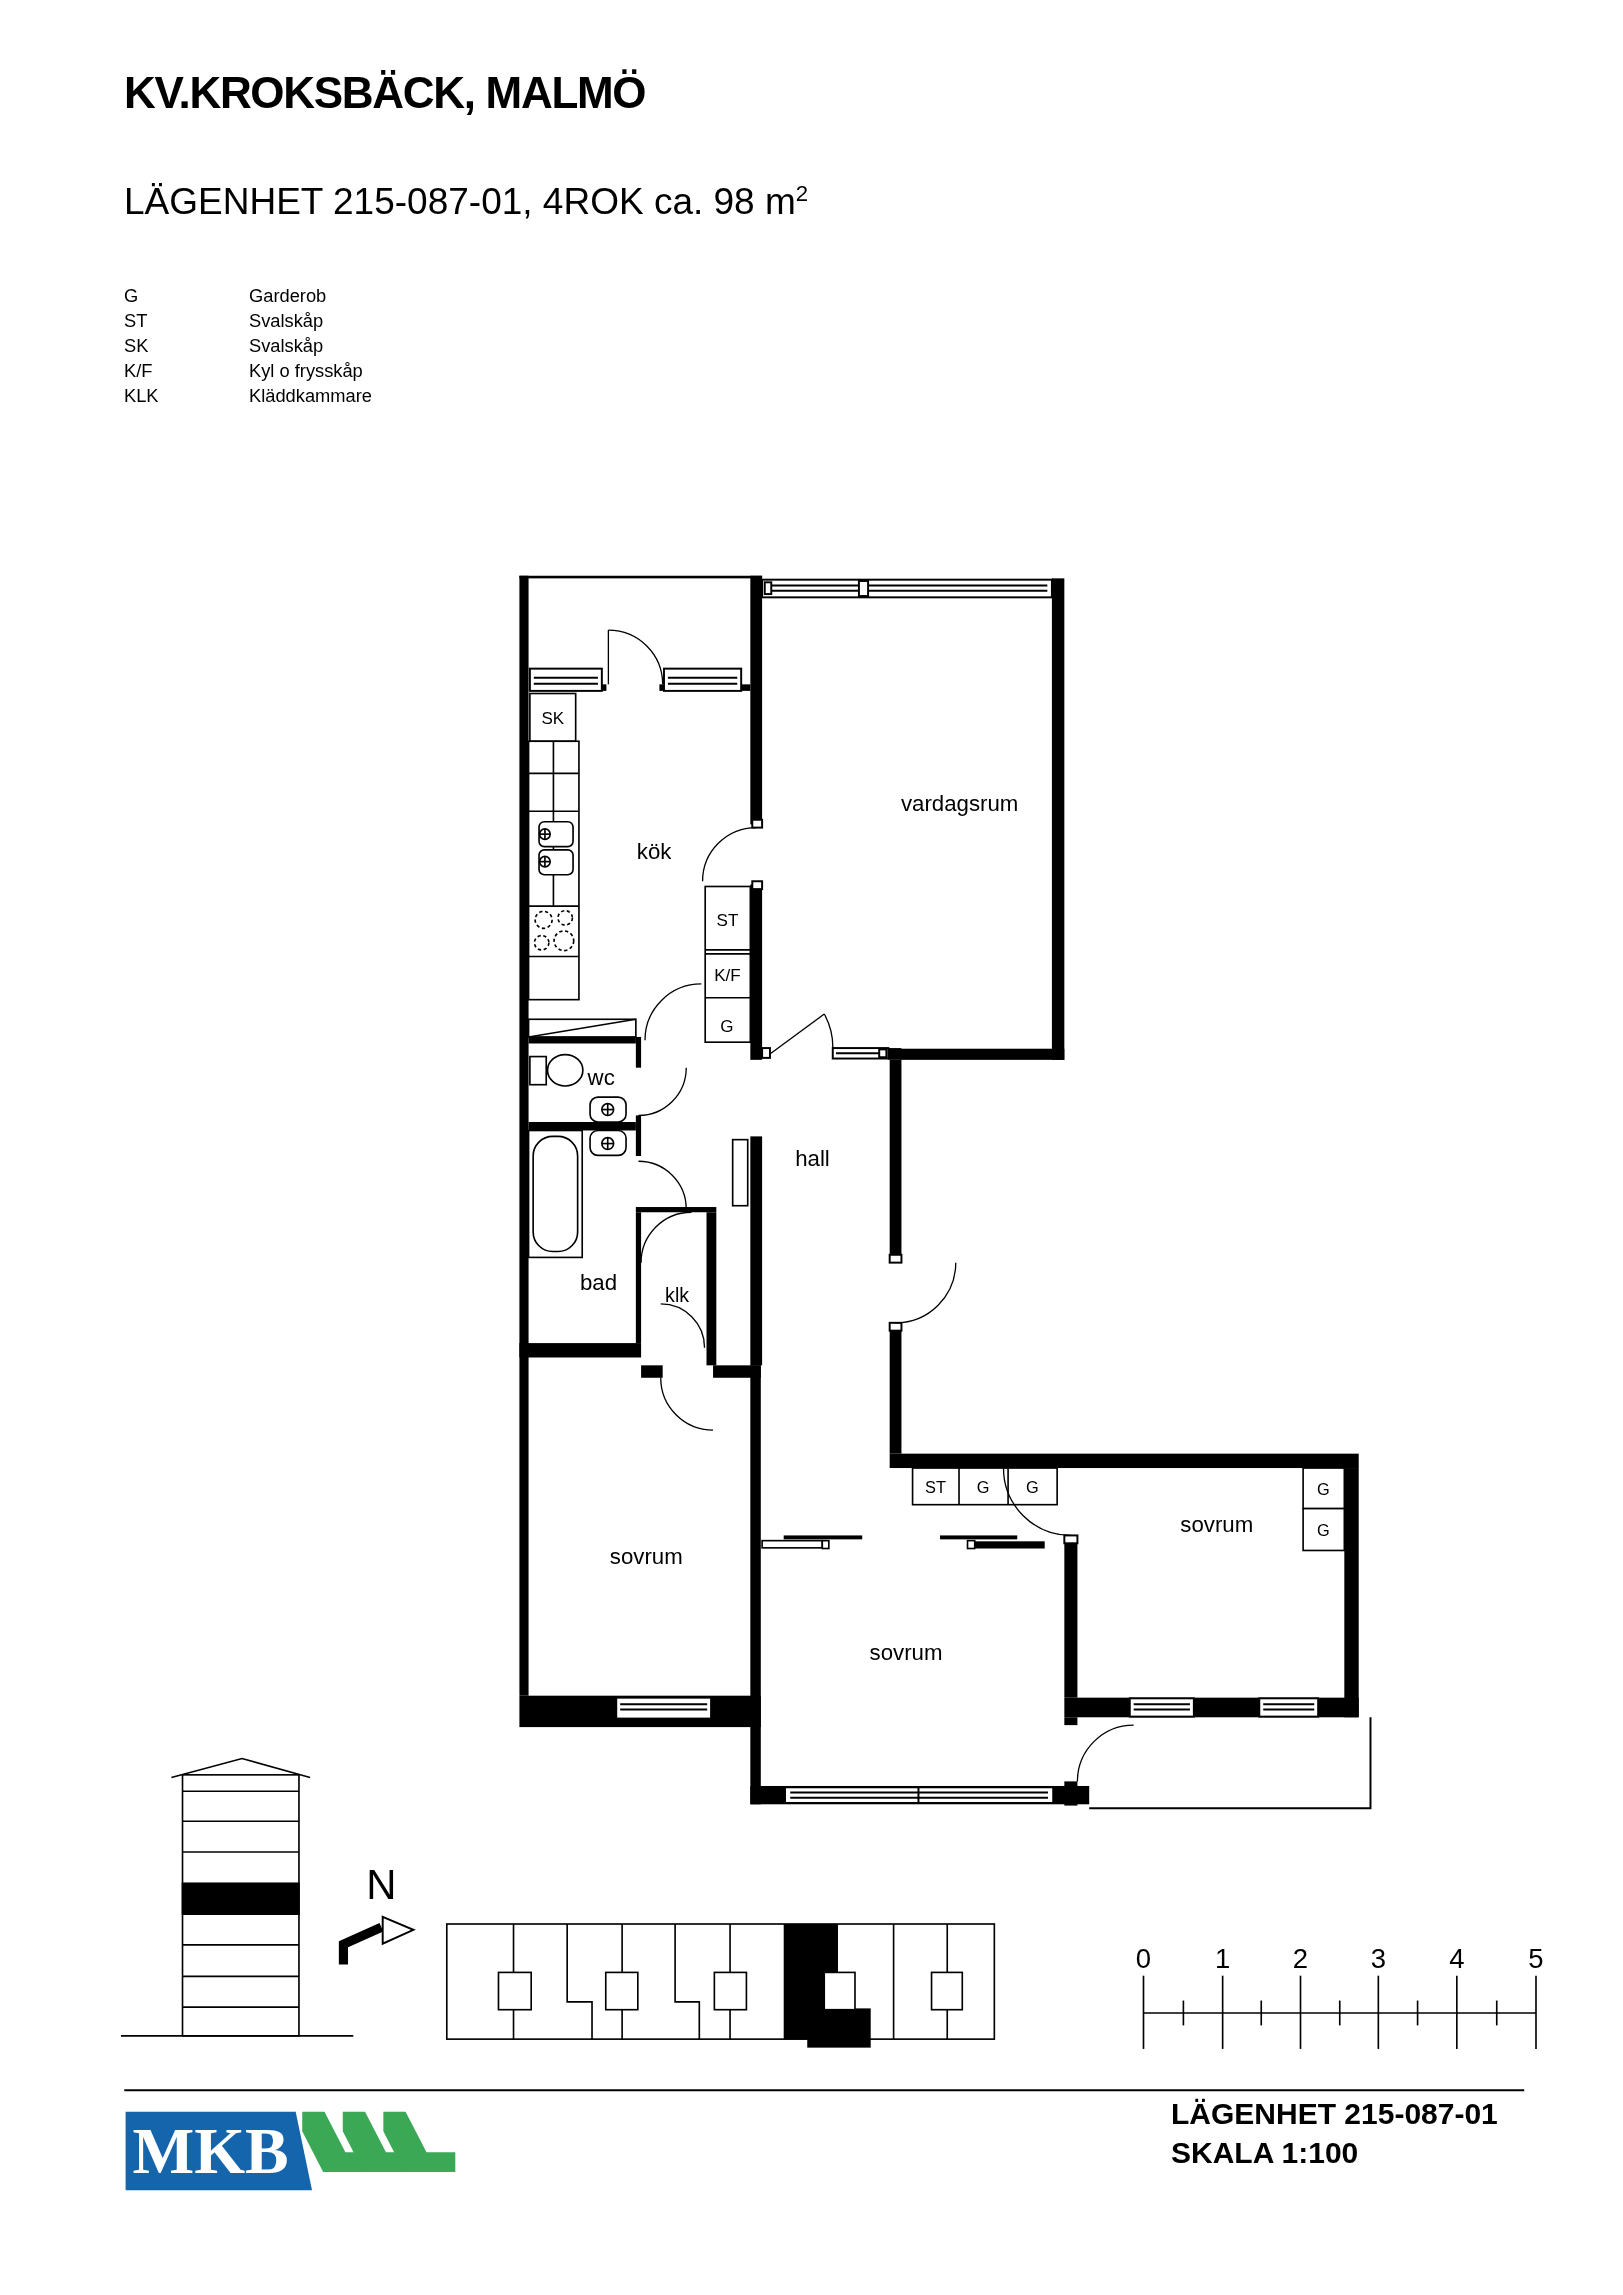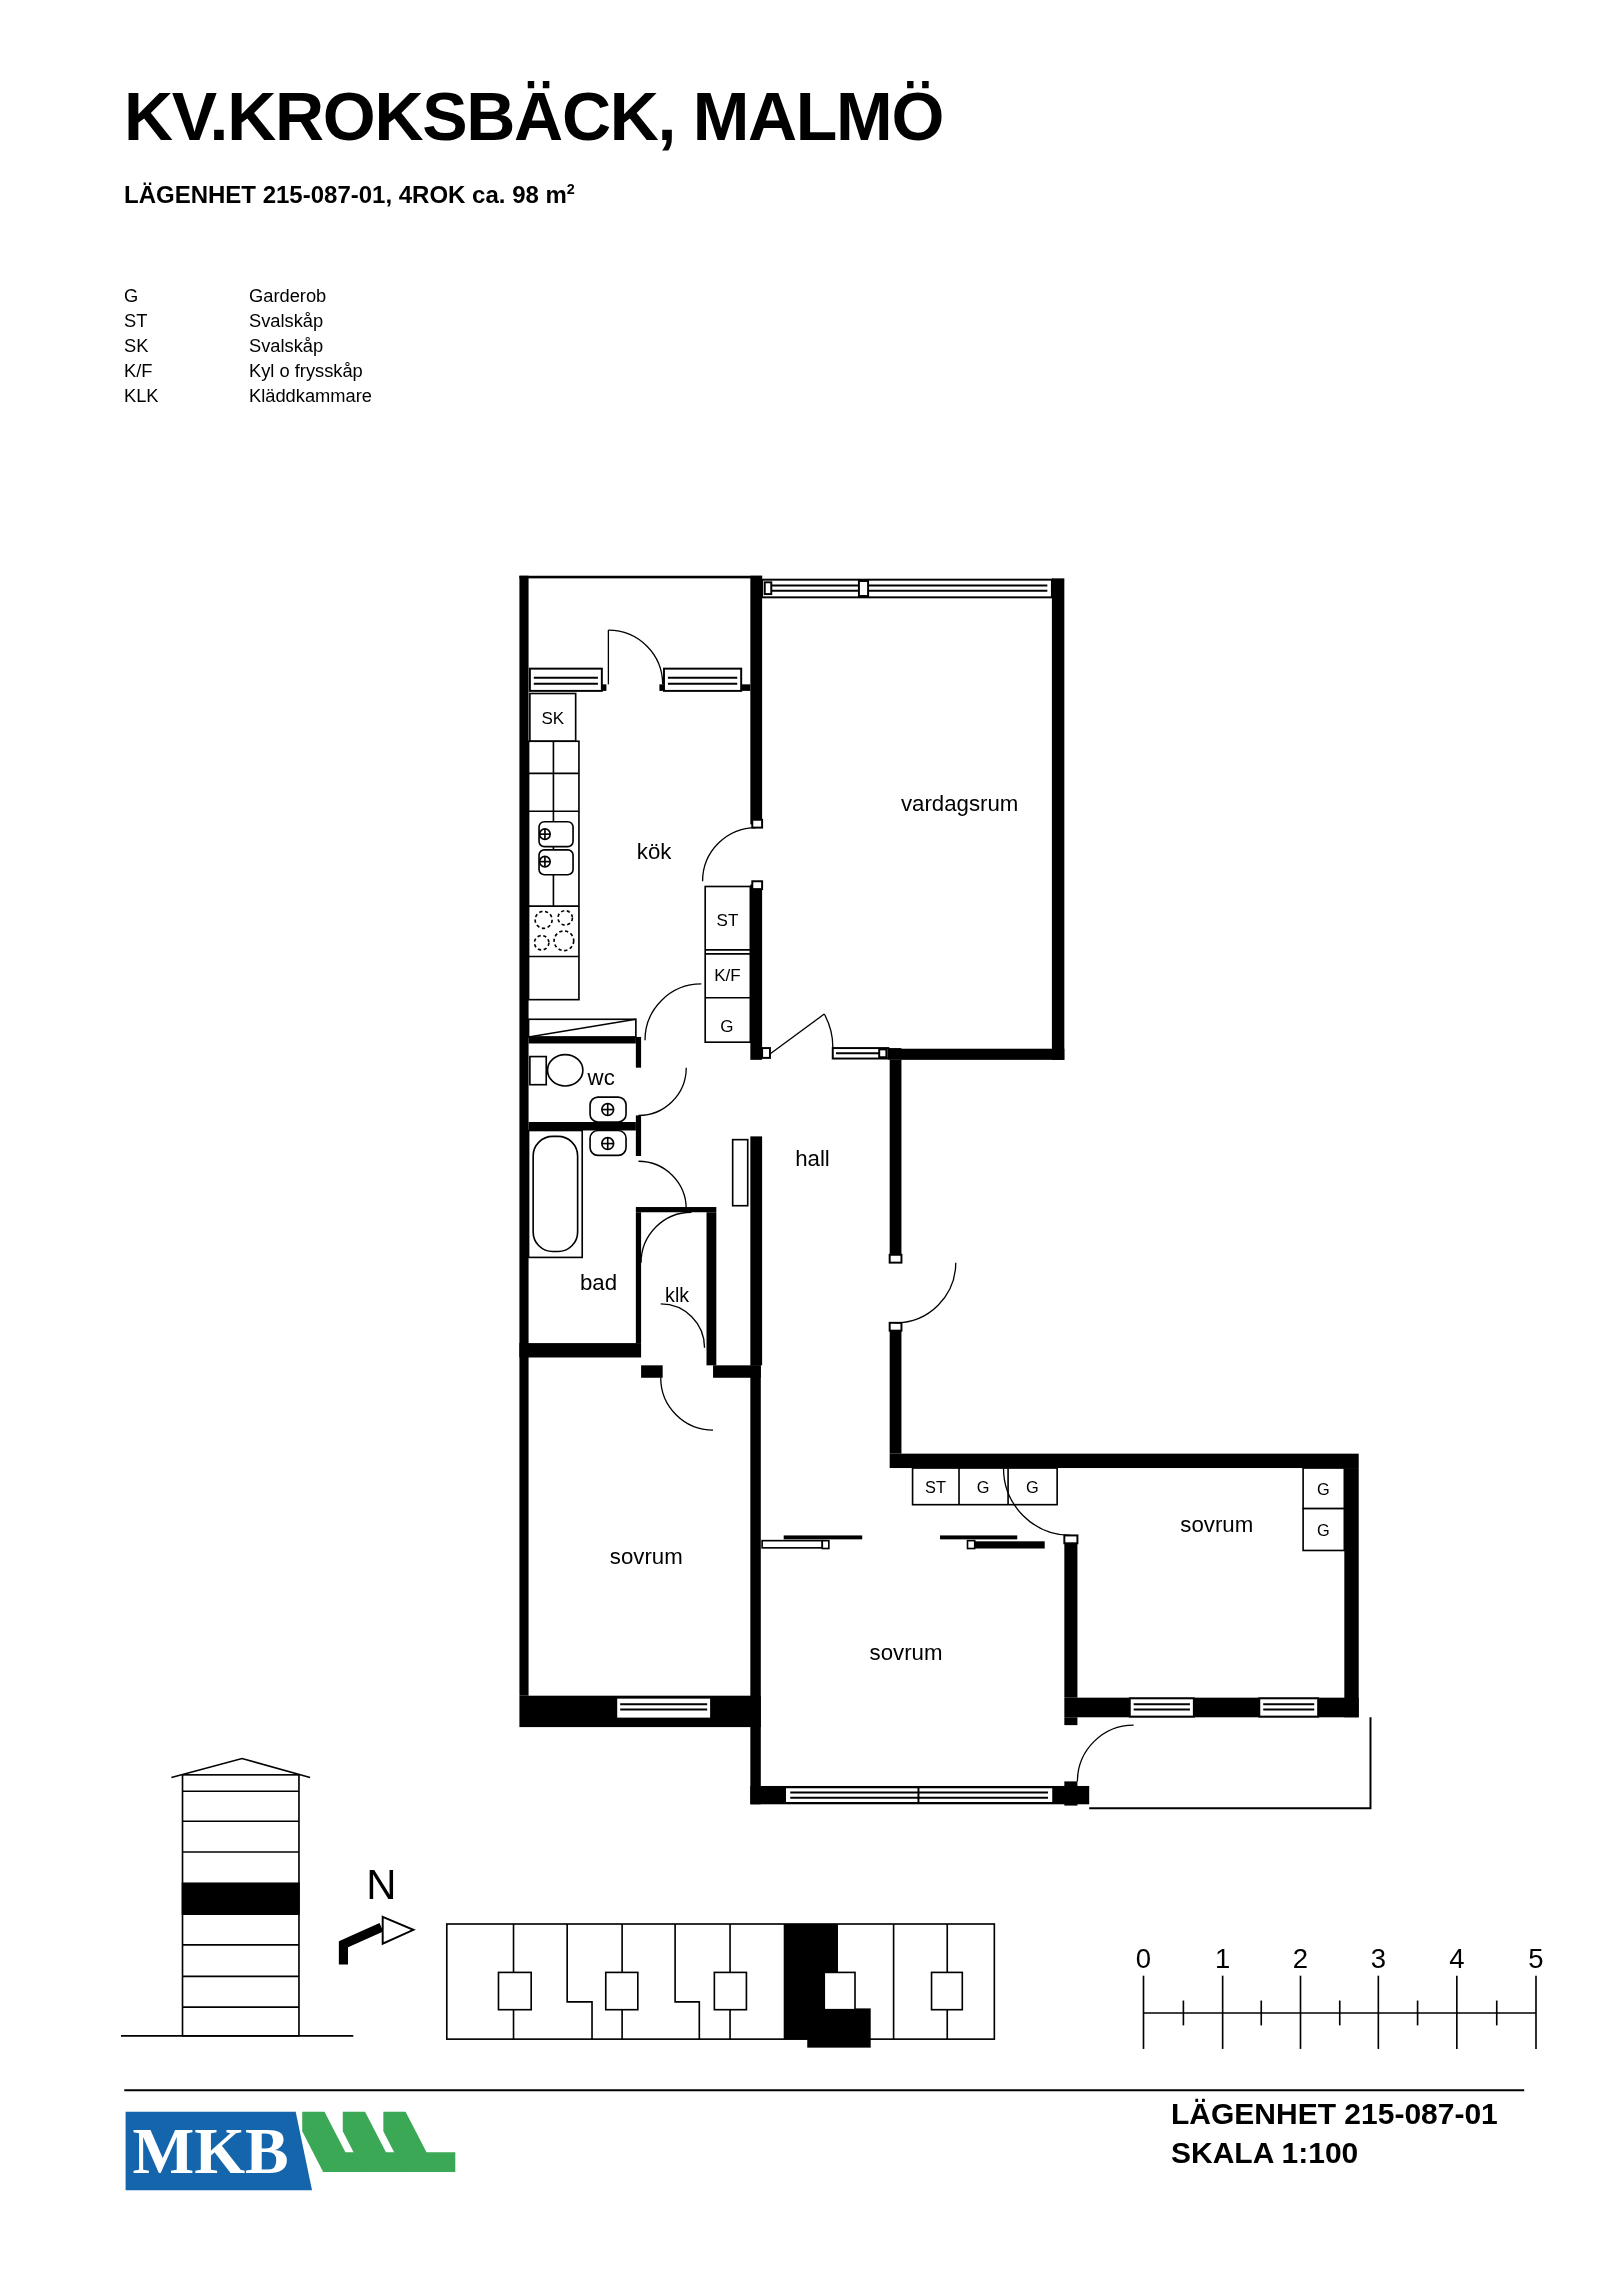--- a/index.html
+++ b/index.html
@@ -1,20 +1,20 @@
 <!DOCTYPE html>
 <html style="font-size:10.5px"><head>
 <meta charset="utf-8">
 <style>
   html,body{margin:0;padding:0;background:#888;}
   #page{position:relative;width:1623px;height:2295px;background:#ffffff;overflow:hidden;
         font-family:"Liberation Sans",sans-serif;color:#000;}
   .abs{position:absolute;}
-  #title{left:124px;top:77px;font-size:68px;font-weight:bold;letter-spacing:-1.3px;white-space:nowrap;}
-  #subtitle{left:124px;top:181px;font-size:24px;font-weight:bold;white-space:nowrap;}
+  #title{left:124px;top:68px;font-size:44px;font-weight:bold;letter-spacing:-1.3px;white-space:nowrap;}
+  #subtitle{left:124px;top:181px;font-size:37px;font-weight:normal;white-space:nowrap;}
   #subtitle sup{font-size:60%;vertical-align:super;}
   #legend{left:124px;top:283px;font-size:18.3px;line-height:25px;}
   .legrow{display:flex;}
   .legabbr{width:125px;}
   #plansvg{left:0;top:0;}
   #footer-right{left:1171px;top:2094px;font-size:30px;font-weight:bold;line-height:39px;white-space:nowrap;}
   svg text{font-family:"Liberation Sans",sans-serif;fill:#000;}
   .roomlbl{font-size:34px;}
   .cablbl{font-size:26px;}
   .cablbl2{font-size:25px;}

